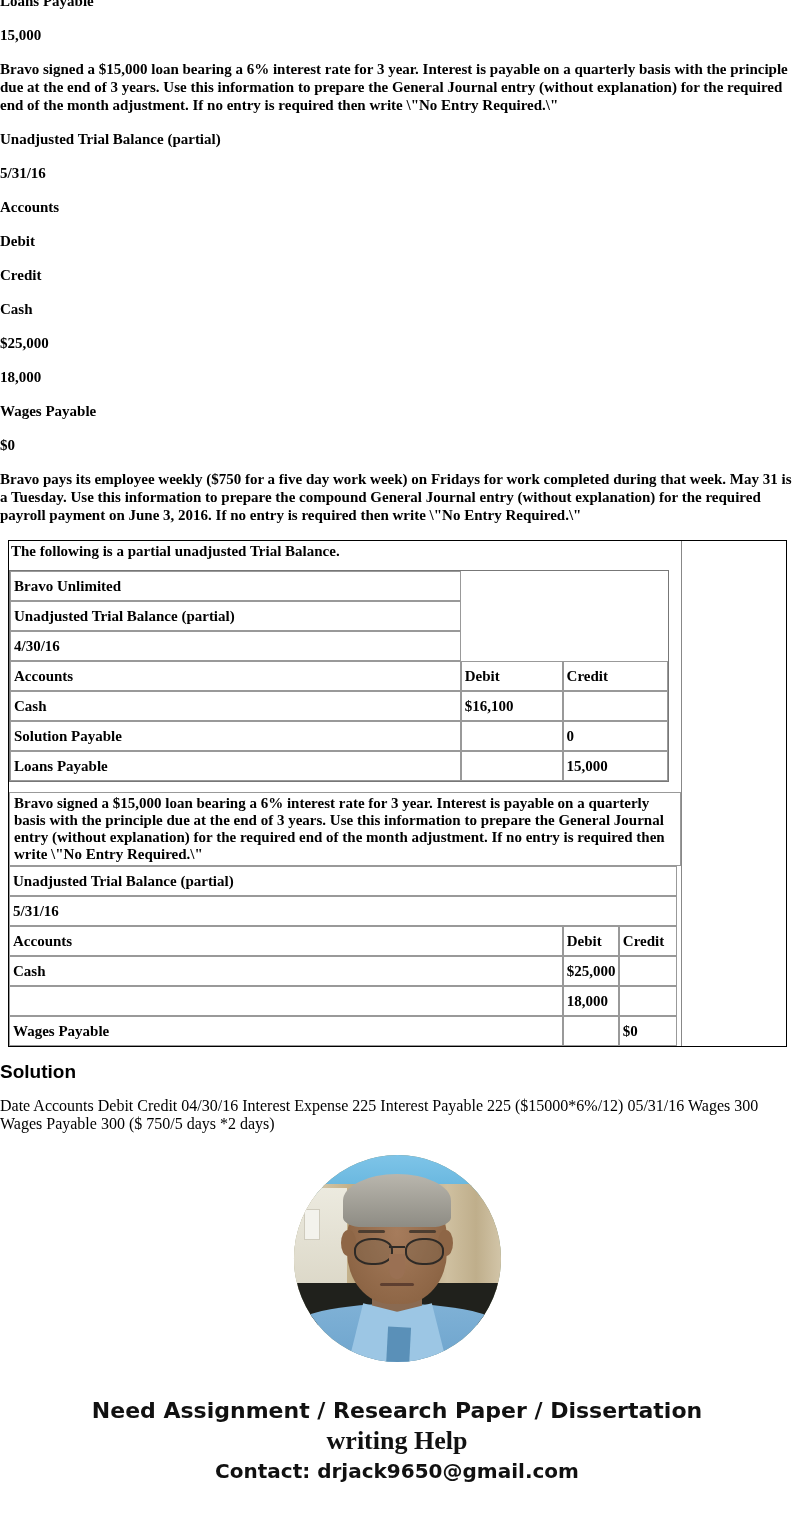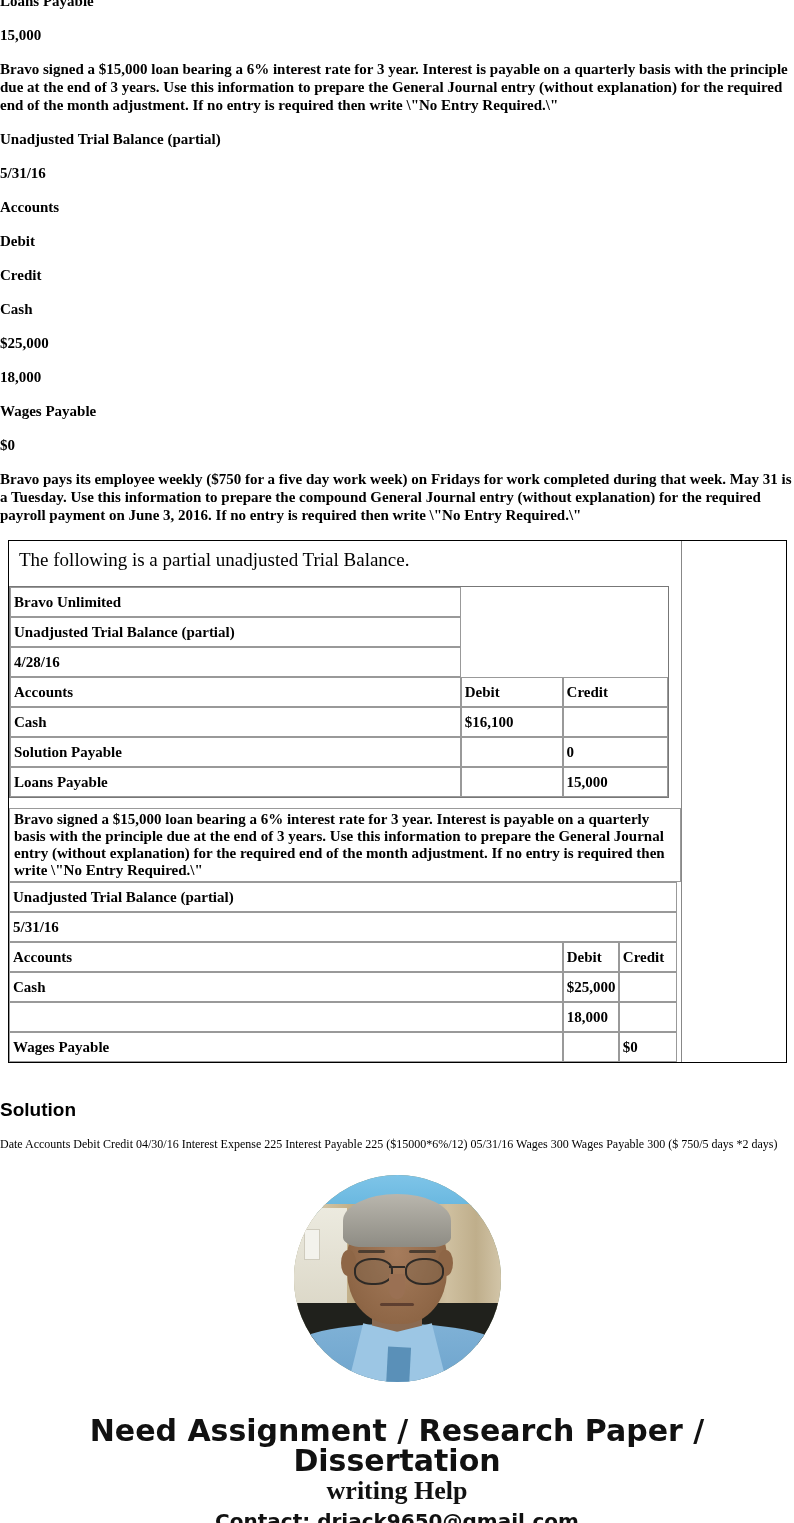--- a/index.html
+++ b/index.html
@@ -52,25 +52,25 @@
     table-layout: fixed;
   }
   table.outer > tbody > tr > td {
     vertical-align: top;
     padding: 0;
   }
   td.outer-main { width: 672px; padding: 3px 0 3px 3px; }
   td.outer-side { width: 104px; border-left: 1px solid #888; }
 
   .intro-text {
-    font-weight: normal;
-    font-size: 19px;
+    font-weight: bold;
+    font-size: 15px;
     line-height: 17px;
     padding: 2px 2px 10px 2px;
-    margin: 8px;
+    margin: 0;
   }
 
   
   table.tb {
     border-collapse: separate;
     border-spacing: 0;
     table-layout: fixed;
     font-weight: bold;
     font-size: 15px;
     line-height: 16px;
@@ -105,24 +105,24 @@
     border: 1px solid #999;
     padding: 2px 4px;
   }
 
   
   h3.solution {
     font-family: "Liberation Sans", "DejaVu Sans", sans-serif;
     font-weight: bold;
     font-size: 19px;
     line-height: 22px;
-    margin: 36px 0 14px 0;
+    margin: 14px 0 14px 0;
   }
   p.solution-body {
-    font-size: 12px;
+    font-size: 16px;
     line-height: 18px;
     font-weight: normal;
     margin: 0 0 14px 0;
   }
 
   
   .photo-wrap {
     width: 100%;
     text-align: center;
     margin-top: 22px;
@@ -217,21 +217,21 @@
 
   
   .promo {
     font-family: "DejaVu Sans", "Liberation Sans", sans-serif;
     font-weight: bold;
     text-align: center;
     color: #111111;
     line-height: 30px;
     margin-top: 30px;
   }
-  .promo .l1 { font-size: 30px; display: block; }
+  .promo .l1 { font-size: 22px; display: block; }
   .promo .l2 { font-size: 26px; display: block; font-family: Liberation Serif, serif; }
   .promo .l3 { font-size: 20px; display: block; }
 </style>
 </head>
 <body>
 
 <div class="page">
 
   <div class="bold-line clipped-top">Loans Payable</div>
   <div class="bold-line">15,000</div>
@@ -271,21 +271,21 @@
                 <td>Bravo Unlimited</td>
                 <td class="nb"></td>
                 <td class="nb"></td>
               </tr>
               <tr>
                 <td>Unadjusted Trial Balance (partial)</td>
                 <td class="nb"></td>
                 <td class="nb"></td>
               </tr>
               <tr>
-                <td>4/28/16</td>
+                <td>4/30/16</td>
                 <td class="nb"></td>
                 <td class="nb"></td>
               </tr>
               <tr>
                 <td>Accounts</td>
                 <td>Debit</td>
                 <td>Credit</td>
               </tr>
               <tr>
                 <td>Cash</td>

